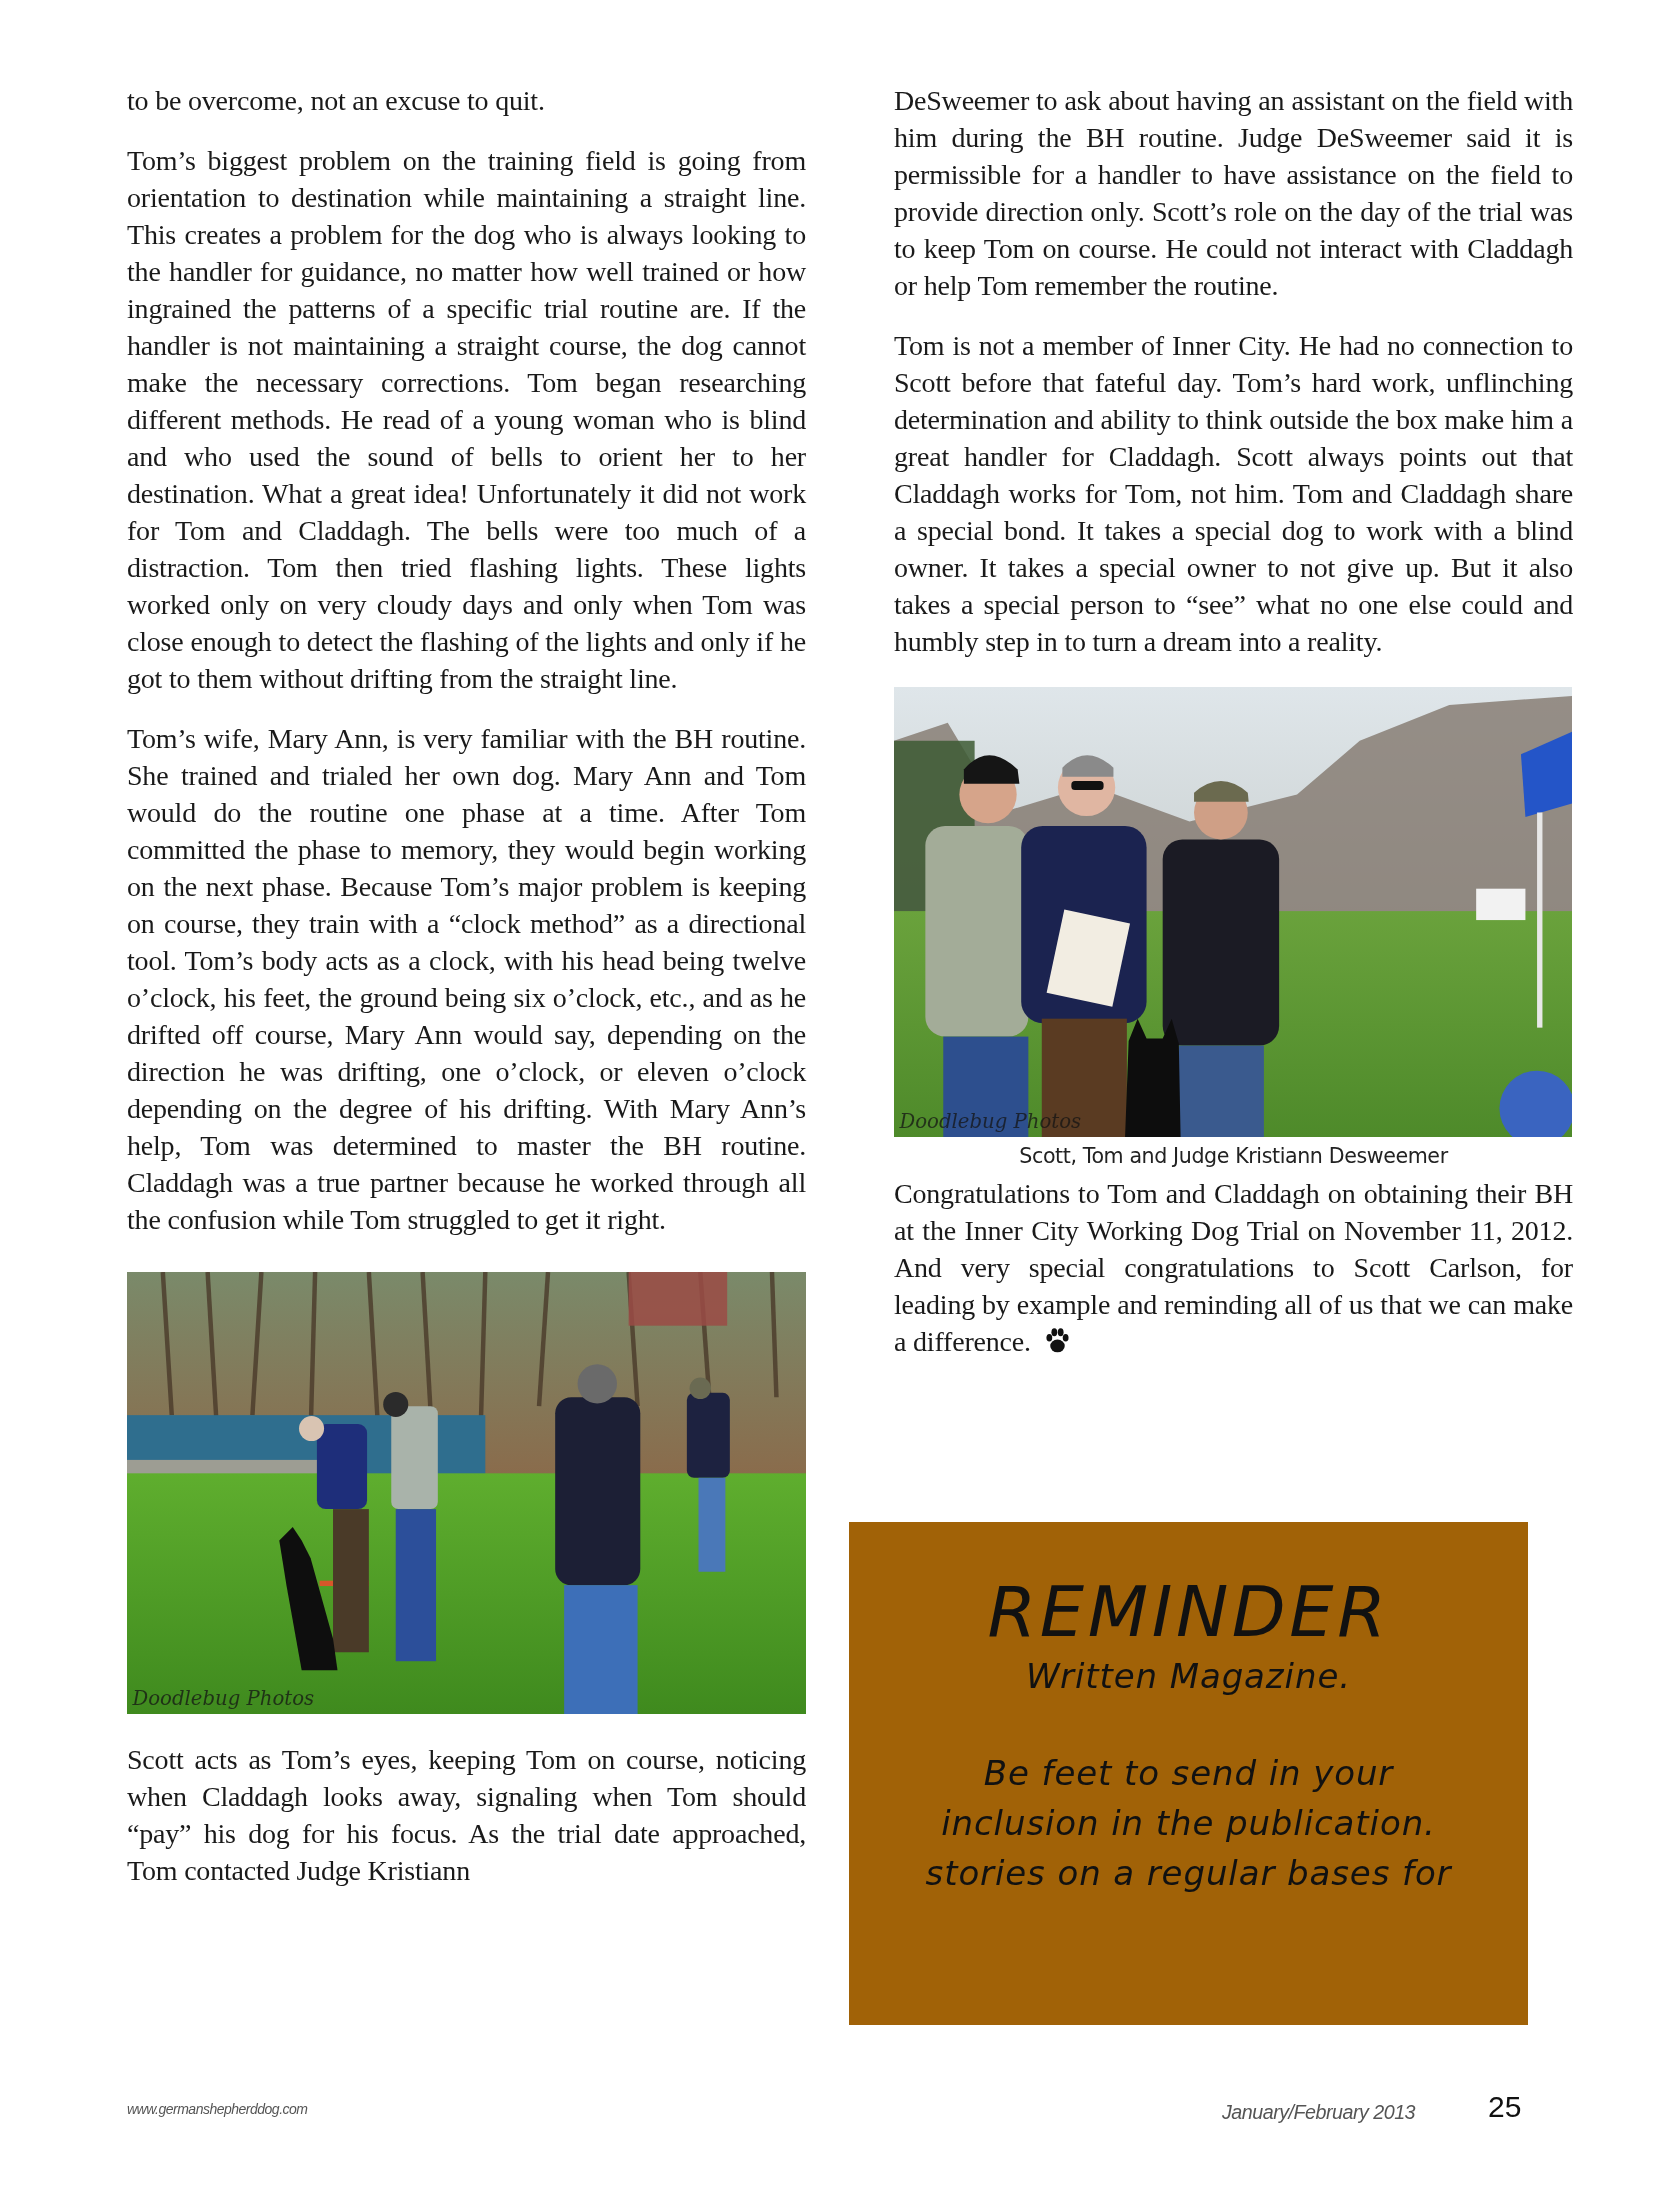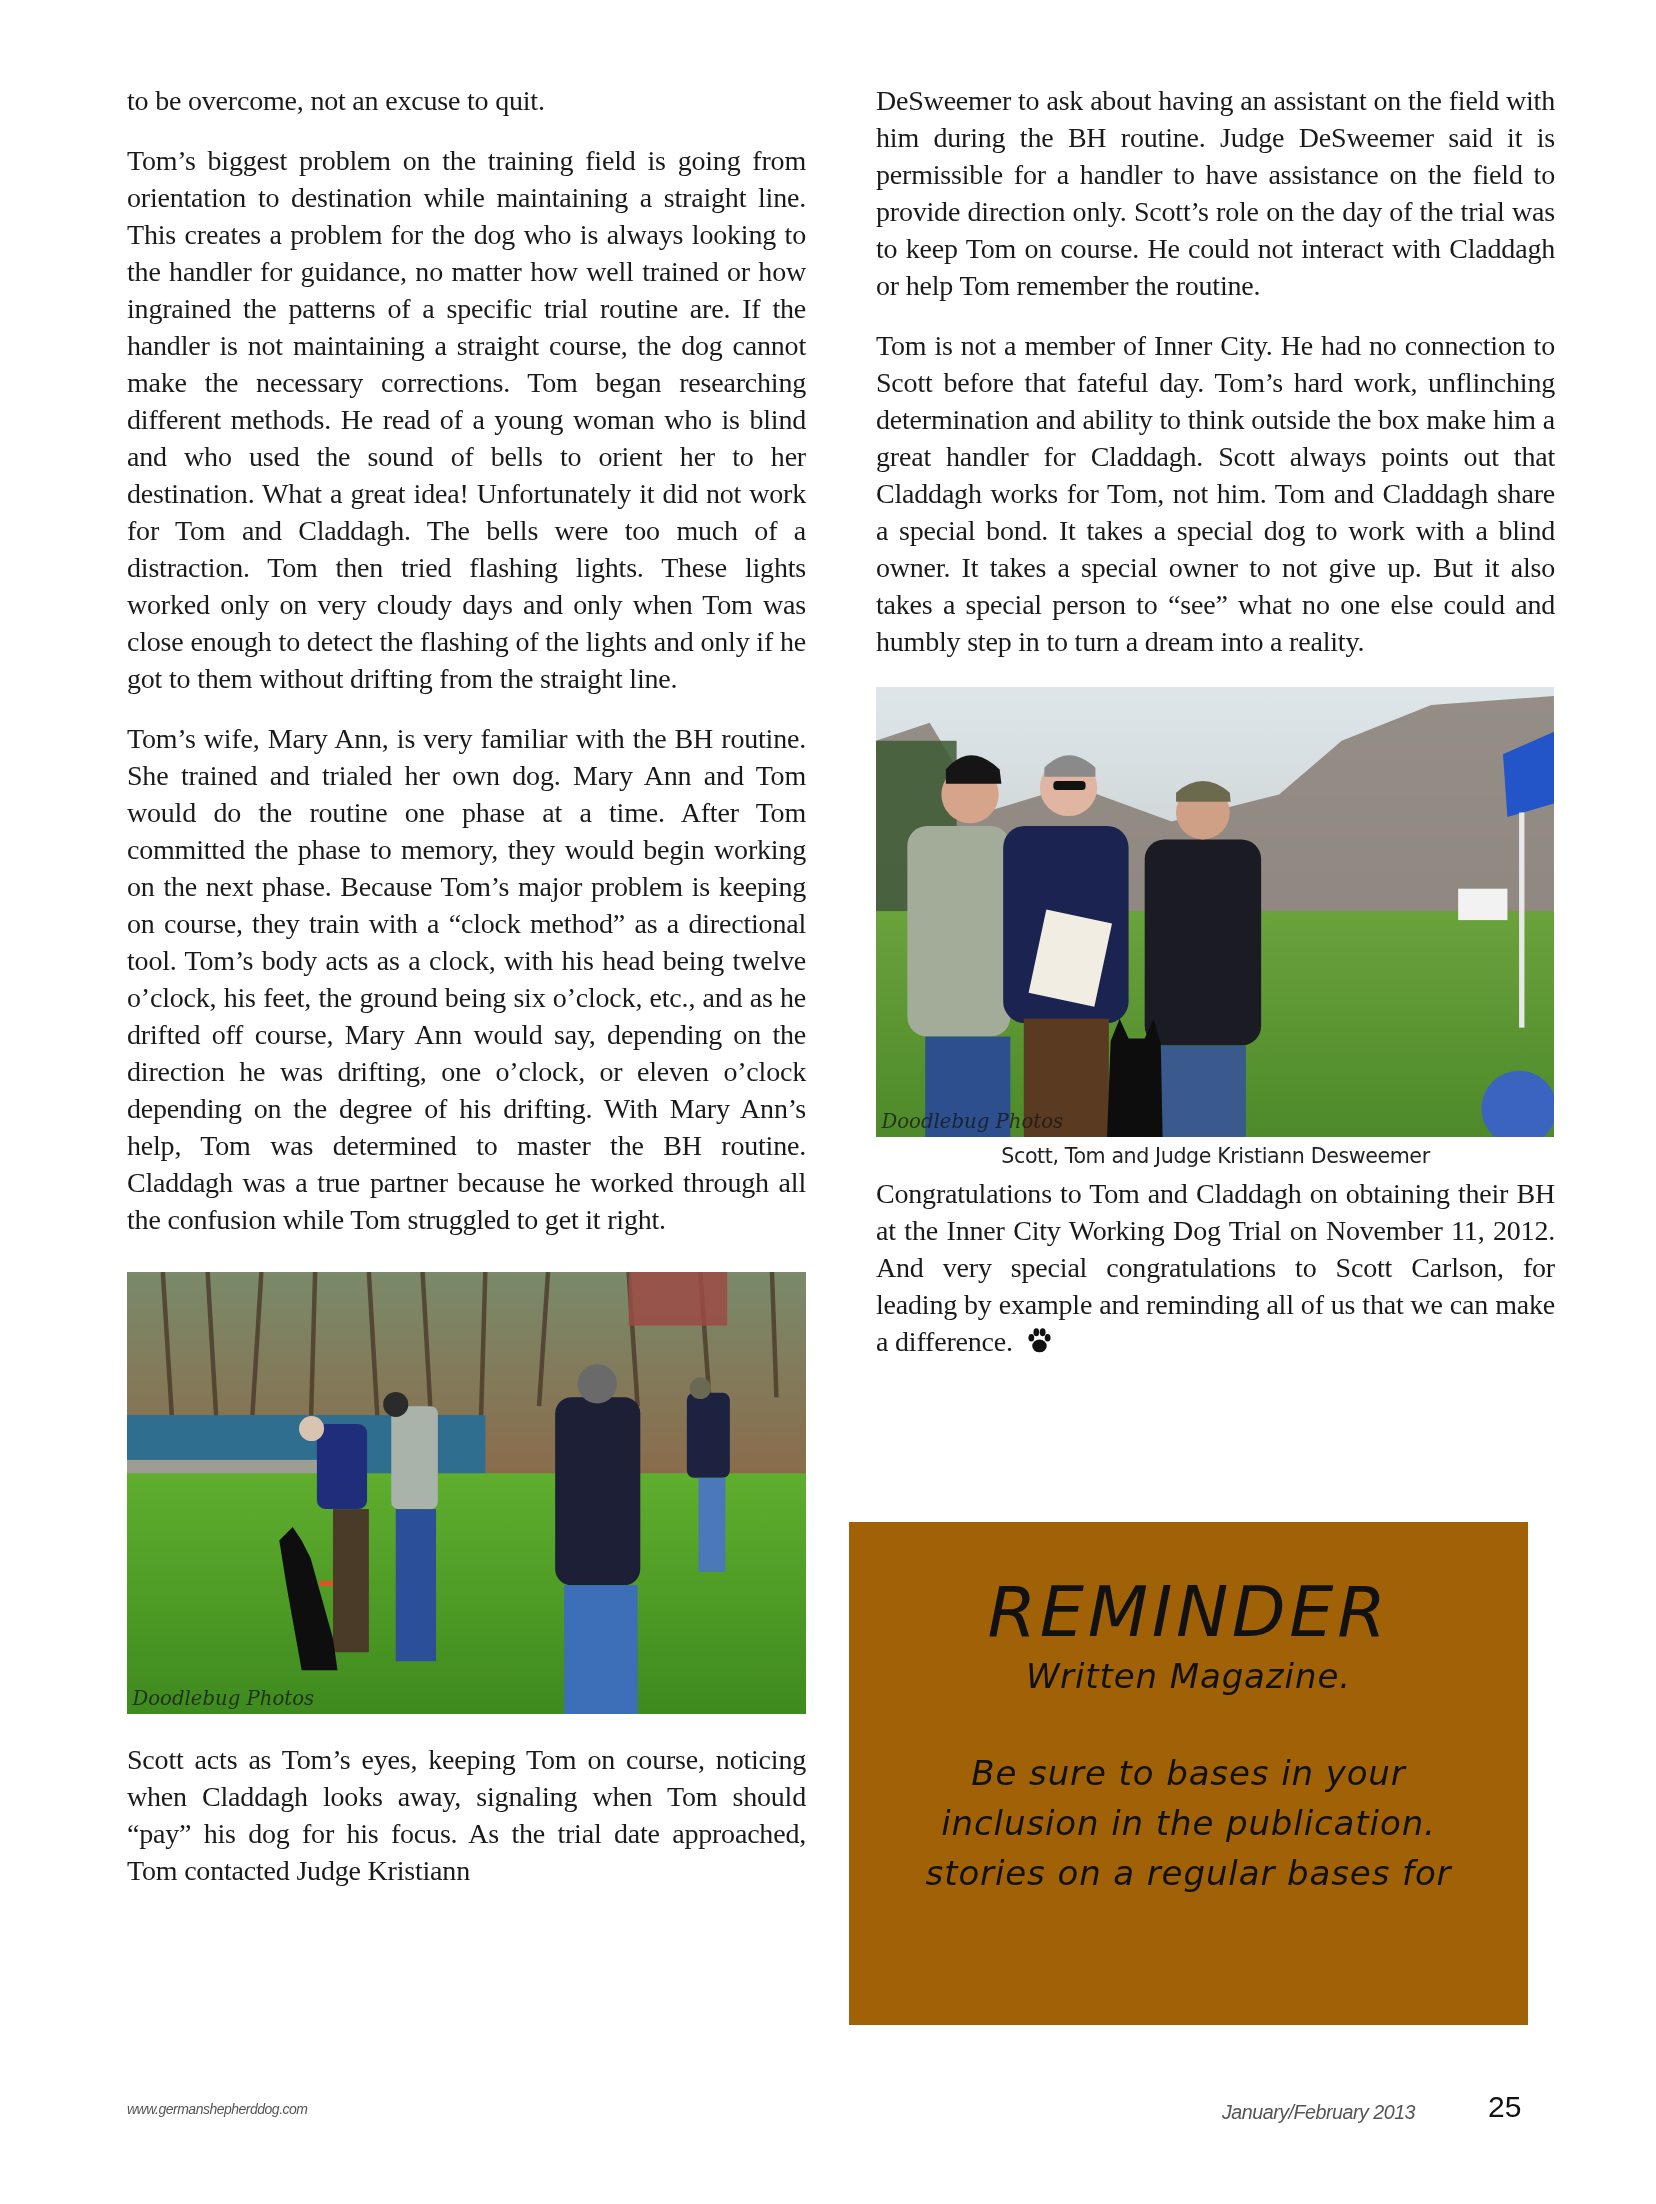--- a/index.html
+++ b/index.html
@@ -1,20 +1,20 @@
 <!DOCTYPE html>
 <html style="font-size:14.3px"><head>
 <meta charset="utf-8">
 <style>
   html, body { margin: 0; padding: 0; background: #ffffff; }
   body { width: 1657px; height: 2205px; position: relative; overflow: hidden; }
   .page { position: absolute; left: 0; top: 0; width: 1657px; height: 1672px; background: #fff; }
   .col { position: absolute; width: 679px; }
   .col-left { left: 127px; top: 82px; }
-  .col-right { left: 876px; top: 82px; }
+  .col-right { left: 894px; top: 82px; }
   p.body {
     margin: 0 0 23px 0;
     font-family: "Liberation Serif", "DejaVu Serif", serif;
     font-size: 28px;
     line-height: 37px;
     color: #1a1a1a;
     text-align: justify;
     text-align-last: left;
     letter-spacing: -0.2px;
   }
@@ -181,21 +181,21 @@
         <ellipse cx="12.5" cy="7" rx="3.2" ry="4.4" fill="#111"></ellipse>
         <ellipse cx="19.5" cy="7" rx="3.2" ry="4.4" fill="#111"></ellipse>
         <ellipse cx="25" cy="13" rx="3.2" ry="4.2" fill="#111"></ellipse>
       </svg></p>
   </div>
 
   <div class="reminder">
     <div class="title">REMINDER</div>
     <div class="line">Written Magazine.</div>
     <div class="gap"></div>
-    <div class="line">Be sure to bases in your</div>
+    <div class="line">Be feet to send in your</div>
     <div class="line">inclusion in the publication.</div>
     <div class="line">stories on a regular bases for</div>
   </div>
 
   <div class="footer-url">www.germanshepherddog.com</div>
   <div class="footer-date">January/February 2013</div>
   <div class="footer-page">25</div>
 </div>
 
 

